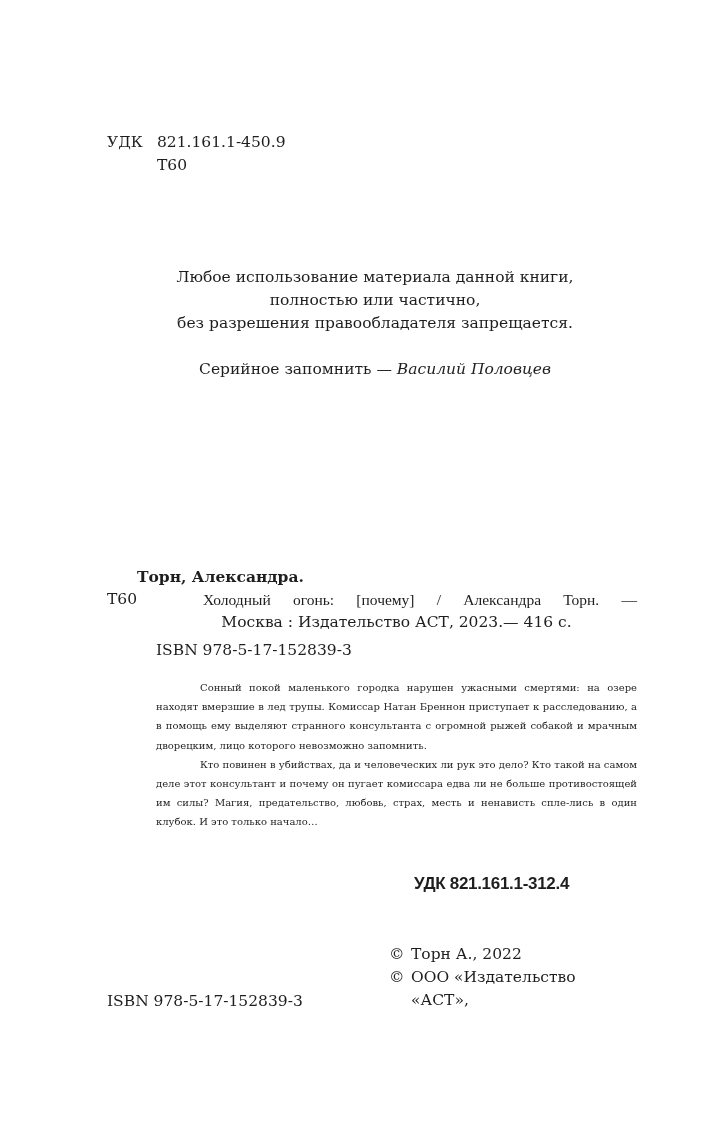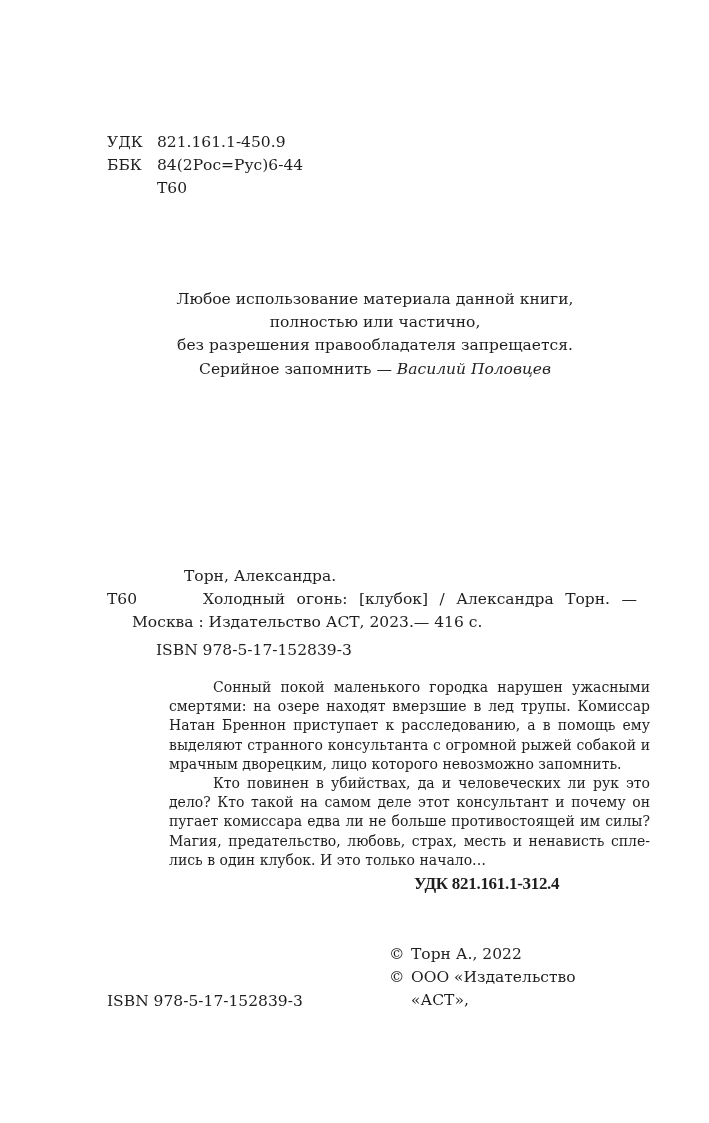--- a/index.html
+++ b/index.html
@@ -31,75 +31,74 @@
 
     
     .notice {
       position: absolute;
       left: 107px;
       width: 536px;
       text-align: center;
       font-size: 15.5px;
       line-height: 23px;
     }
-    .notice-main { top: 263px; margin-top: 22px; }
+    .notice-main { top: 263px; }
     .credit-series { top: 355px; }
     .credit-illus { top: 401px; }
     .italic { font-style: italic; }
 
     
     .biblio {
       position: absolute;
       left: 107px;
       top: 562px;
       width: 530px;
       font-size: 15.5px;
       line-height: 23px;
     }
     .author {
-      margin-left: 77px;
-      font-weight: normal;
+      margin-left: 30px;
+      font-weight: bold;
     }
     .biblio-row { display: flex; }
     .biblio-code { width: 49px; flex: none; }
     .biblio-text { flex: 1; }
     .biblio-title-line {
       text-indent: 49px;
       display: flex;
       justify-content: space-between;
       white-space: nowrap;
     }
-    .biblio-sub { margin-left: 25px; }
+    .biblio-sub { margin-left: 49px; text-align: center; }
     .biblio-isbn { margin-left: 49px; margin-top: 5px; }
 
     
     .annotation {
       position: absolute;
       left: 156px;
       top: 675px;
       width: 481px;
-      font-size: 14px;
+      font-size: 10px;
       line-height: 19.2px;
       text-align: justify;
-      margin-left: 13px;
     }
     .annotation p {
       margin: 0;
       text-indent: 44px;
     }
 
     
     .bottom-class {
       position: absolute;
       left: 414px;
       top: 867px;
       font-size: 17px;
       font-weight: bold;
       line-height: 27px;
-      font-family: Liberation Serif, serif;
+      font-family: Liberation Sans, sans-serif;
       letter-spacing: -0.3px;
     }
 
     
     .copyrights {
       position: absolute;
       left: 389px;
       top: 940px;
       font-size: 15.5px;
       line-height: 23px;
@@ -121,24 +120,20 @@
 <body>
 
 <div class="page">
 
   <div class="class-block">
     <div class="class-row">
       <span class="class-label">УДК</span>
       <span class="class-value">821.161.1-450.9</span>
     </div>
     <div class="class-row">
-      <span class="class-label">ББК</span>
-      <span class="class-value">84(2Рос=Рус)6-44</span>
-    </div>
-    <div class="class-row">
       <span class="class-label"></span>
       <span class="class-value">Т60</span>
     </div>
   </div>
 
   <div class="notice notice-main">
     <div>Любое использование материала данной книги,</div>
     <div>полностью или частично,</div>
     <div>без разрешения правообладателя запрещается.</div>
   </div>
@@ -146,24 +141,24 @@
   <div class="notice credit-series">
     <span>Серийное запомнить — </span><span class="italic">Василий Половцев</span>
   </div>
 
 
   <div class="biblio">
     <div class="author">Торн, Александра.</div>
     <div class="biblio-row">
       <span class="biblio-code">Т60</span>
       <span class="biblio-text">
-        <span class="biblio-title-line" style="text-indent:0; padding-left:47px;">
+        <span class="biblio-title-line" style="text-indent:0; padding-left:47px;font-family:Liberation Serif, serif;">
           <span>Холодный</span>
           <span>огонь:</span>
-          <span>[клубок]</span>
+          <span>[почему]</span>
           <span>/</span>
           <span>Александра</span>
           <span>Торн.</span>
           <span>—</span>
         </span>
       </span>
     </div>
     <div class="biblio-sub">Москва : Издательство АСТ, 2023.—  416 с.</div>
     <div class="biblio-isbn">ISBN 978-5-17-152839-3</div>
   </div>

